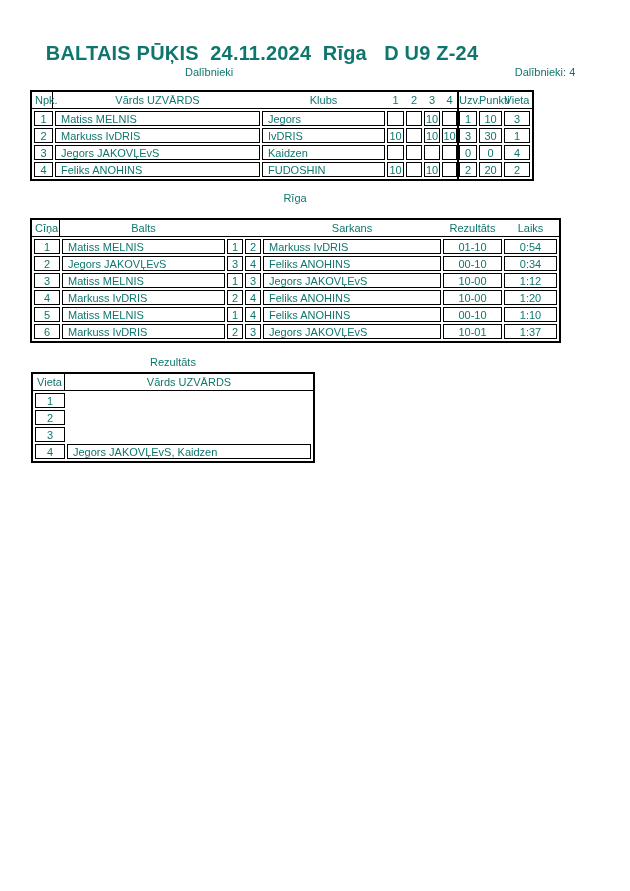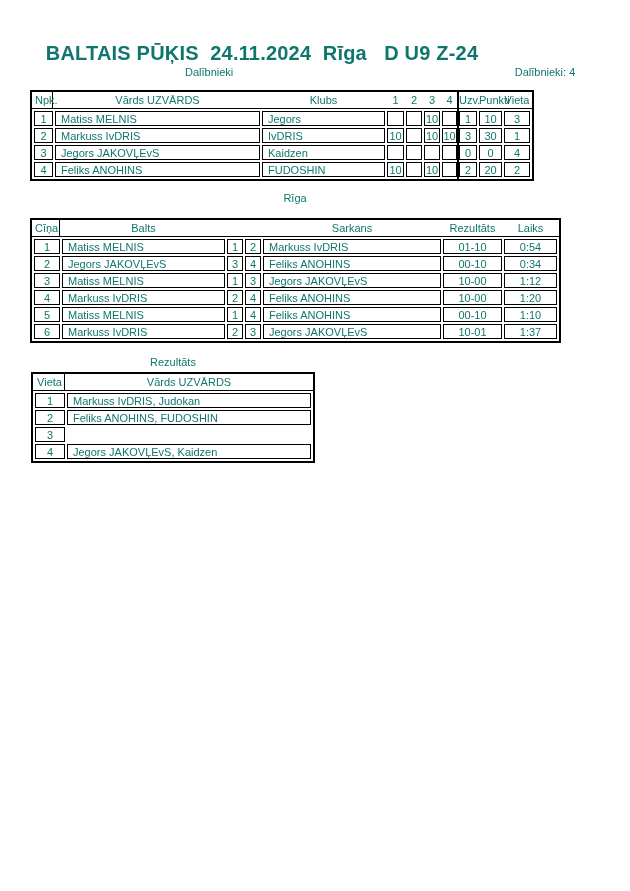--- a/index.html
+++ b/index.html
@@ -195,25 +195,23 @@
   <div class="sec-label label-rezultats">Rezultāts</div>
 
   <div class="tbl t3">
     <div class="tbl-header">
       <div class="hcell hline">Vieta</div>
       <div class="hcell">Vārds UZVĀRDS</div>
     </div>
     <div class="tbl-body">
       <div class="row">
         <div class="cell">1</div>
-        <div class="cell left">Markuss IvDRIS, Judokan</div>
-      </div>
-      <div class="row">
-        <div class="cell">2</div>
-        <div class="cell left">Feliks ANOHINS, FUDOSHIN</div>
+      </div>
+      <div class="row">
+        <div class="cell">2</div>
       </div>
       <div class="row">
         <div class="cell">3</div>
       </div>
       <div class="row">
         <div class="cell">4</div>
         <div class="cell left">Jegors JAKOVĻEvS, Kaidzen</div>
       </div>
     </div>
   </div>

